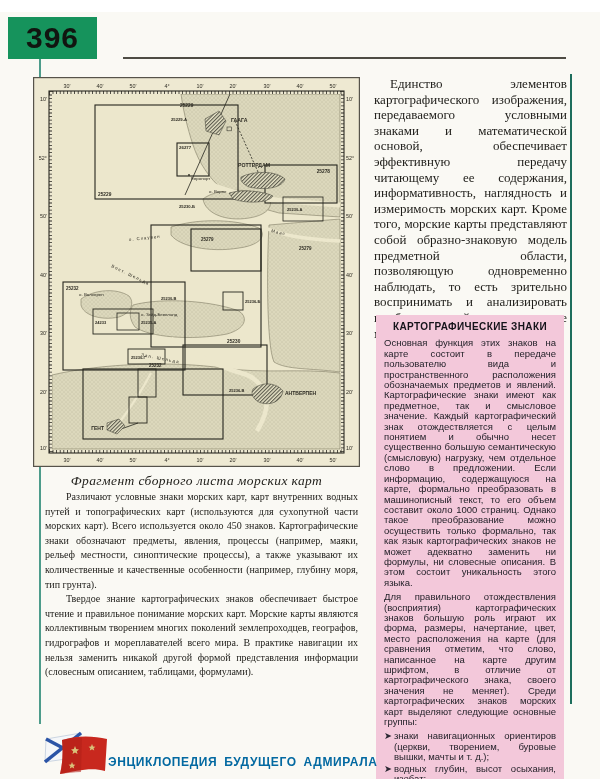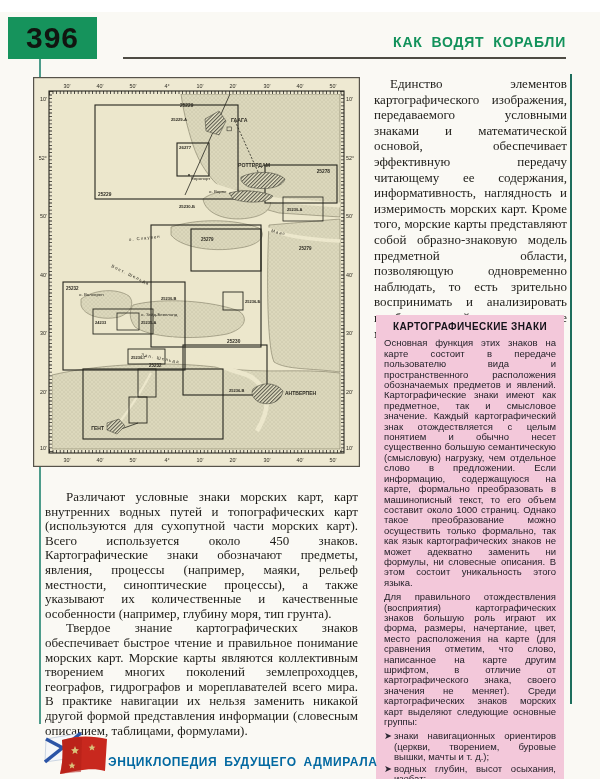--- a/index.html
+++ b/index.html
@@ -36,21 +36,21 @@
   }
   
   .figure{ position:absolute; left:33px; top:65px; width:327px; height:390px; }
   .figure-caption{
     position:absolute; left:33px; top:461px; width:327px; text-align:center;
     font-style:italic; font-size:13.5px; color:#23221d; letter-spacing:0.4px;
   }
   
   .col-left{
     position:absolute; left:45px; top:478px; width:313px;
-    font-size:13px; line-height:14.6px; text-align:justify;
+    font-size:10px; line-height:14.6px; text-align:justify;
   }
   .col-left p{ margin:0; text-indent:21px; }
   
   .col-right{
     position:absolute; left:374px; top:64px; width:193px;
     font-size:13px; line-height:15.6px; text-align:justify;
   }
   .col-right p{ margin:0; text-indent:16px; }
   
   .infobox{
@@ -79,21 +79,20 @@
   .map-txt{ font-family:"Liberation Sans", sans-serif; fill:#2c2a22; }
 </style>
 </head>
 <body>
 
 <div class="page">
 
   <div class="pagenum-box">
     <span>396</span>
   </div>
-  <div class="header-title">КАК ВОДЯТ КОРАБЛИ</div>
   <div class="header-rule"></div>
   <div class="left-vrule"></div>
   <div class="right-vrule"></div>
 
   <div class="figure">
     <svg viewBox="0 0 327 390" width="327" height="390">
       <defs>
         <pattern id="stip" width="4" height="4" patternUnits="userSpaceOnUse">
           <rect width="4" height="4" fill="#dcd8bc"></rect>
           <circle cx="1" cy="1" r="0.45" fill="#9a957b"></circle>
@@ -241,20 +240,21 @@
           <text x="108" y="247" font-size="4">25235-А</text>
           <text x="128" y="223" font-size="4">25230-В</text>
           <text x="212" y="226" font-size="4">25236-Б</text>
           <text x="98" y="282" font-size="4">25230-Г</text>
           <text x="196" y="315" font-size="4">25236-В</text>
         </g>
       </g>
     </svg>
   </div>
 
+  <div class="figure-caption">Фрагмент сборного листа морских карт</div>
 
   <div class="col-left">
     <p>Различают условные знаки морских карт, карт внутренних водных путей и топографических карт (используются для сухопутной части морских карт). Всего используется около 450 знаков. Картографические знаки обозначают предметы, явления, процессы (например, маяки, рельеф местности, синоптические процессы), а также указывают их количественные и качественные особенности (например, глубину моря, тип грунта).</p>
     <p>Твердое знание картографических знаков обеспечивает быстрое чтение и правильное понимание морских карт. Морские карты являются коллективным творением многих поколений землепроходцев, географов, гидрографов и мореплавателей всего мира. В практике навигации их нельзя заменить никакой другой формой представления информации (словесным описанием, таблицами, формулами).</p>
   </div>
 
   <div class="col-right">
     <p>Единство элементов картографического изображения, передаваемого условными знаками и математической основой, обеспечивает эффективную передачу читающему ее содержания, информативность, наглядность и измеримость морских карт. Кроме того, морские карты представляют собой образно-знаковую модель предметной области, позволяющую одновременно наблюдать, то есть зрительно воспринимать и анализировать прибрежные районы и огромные морские пространства.</p>
   </div>
 

